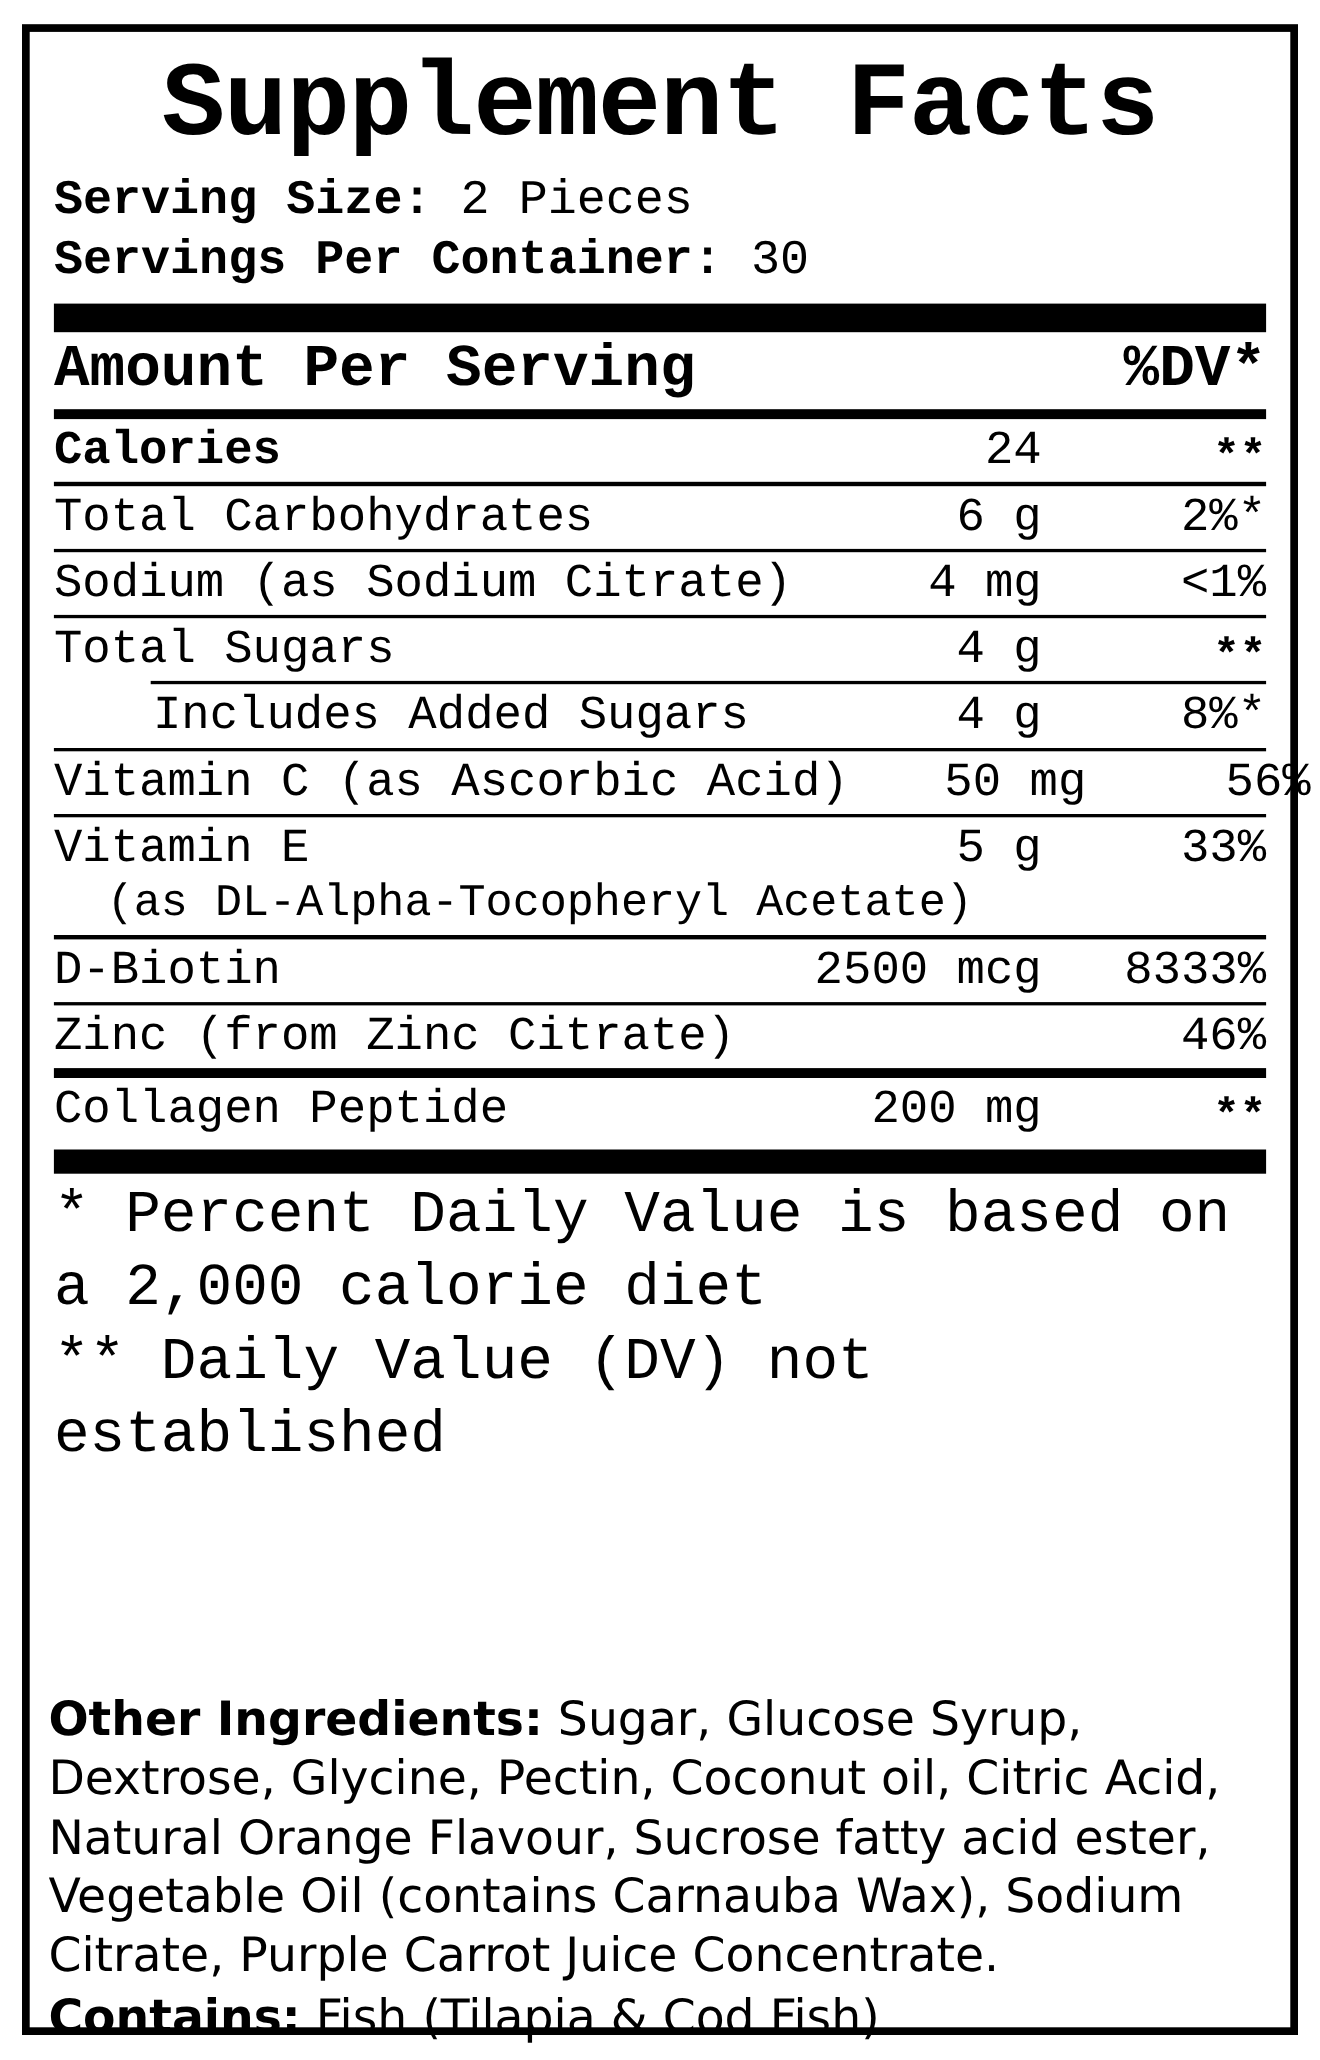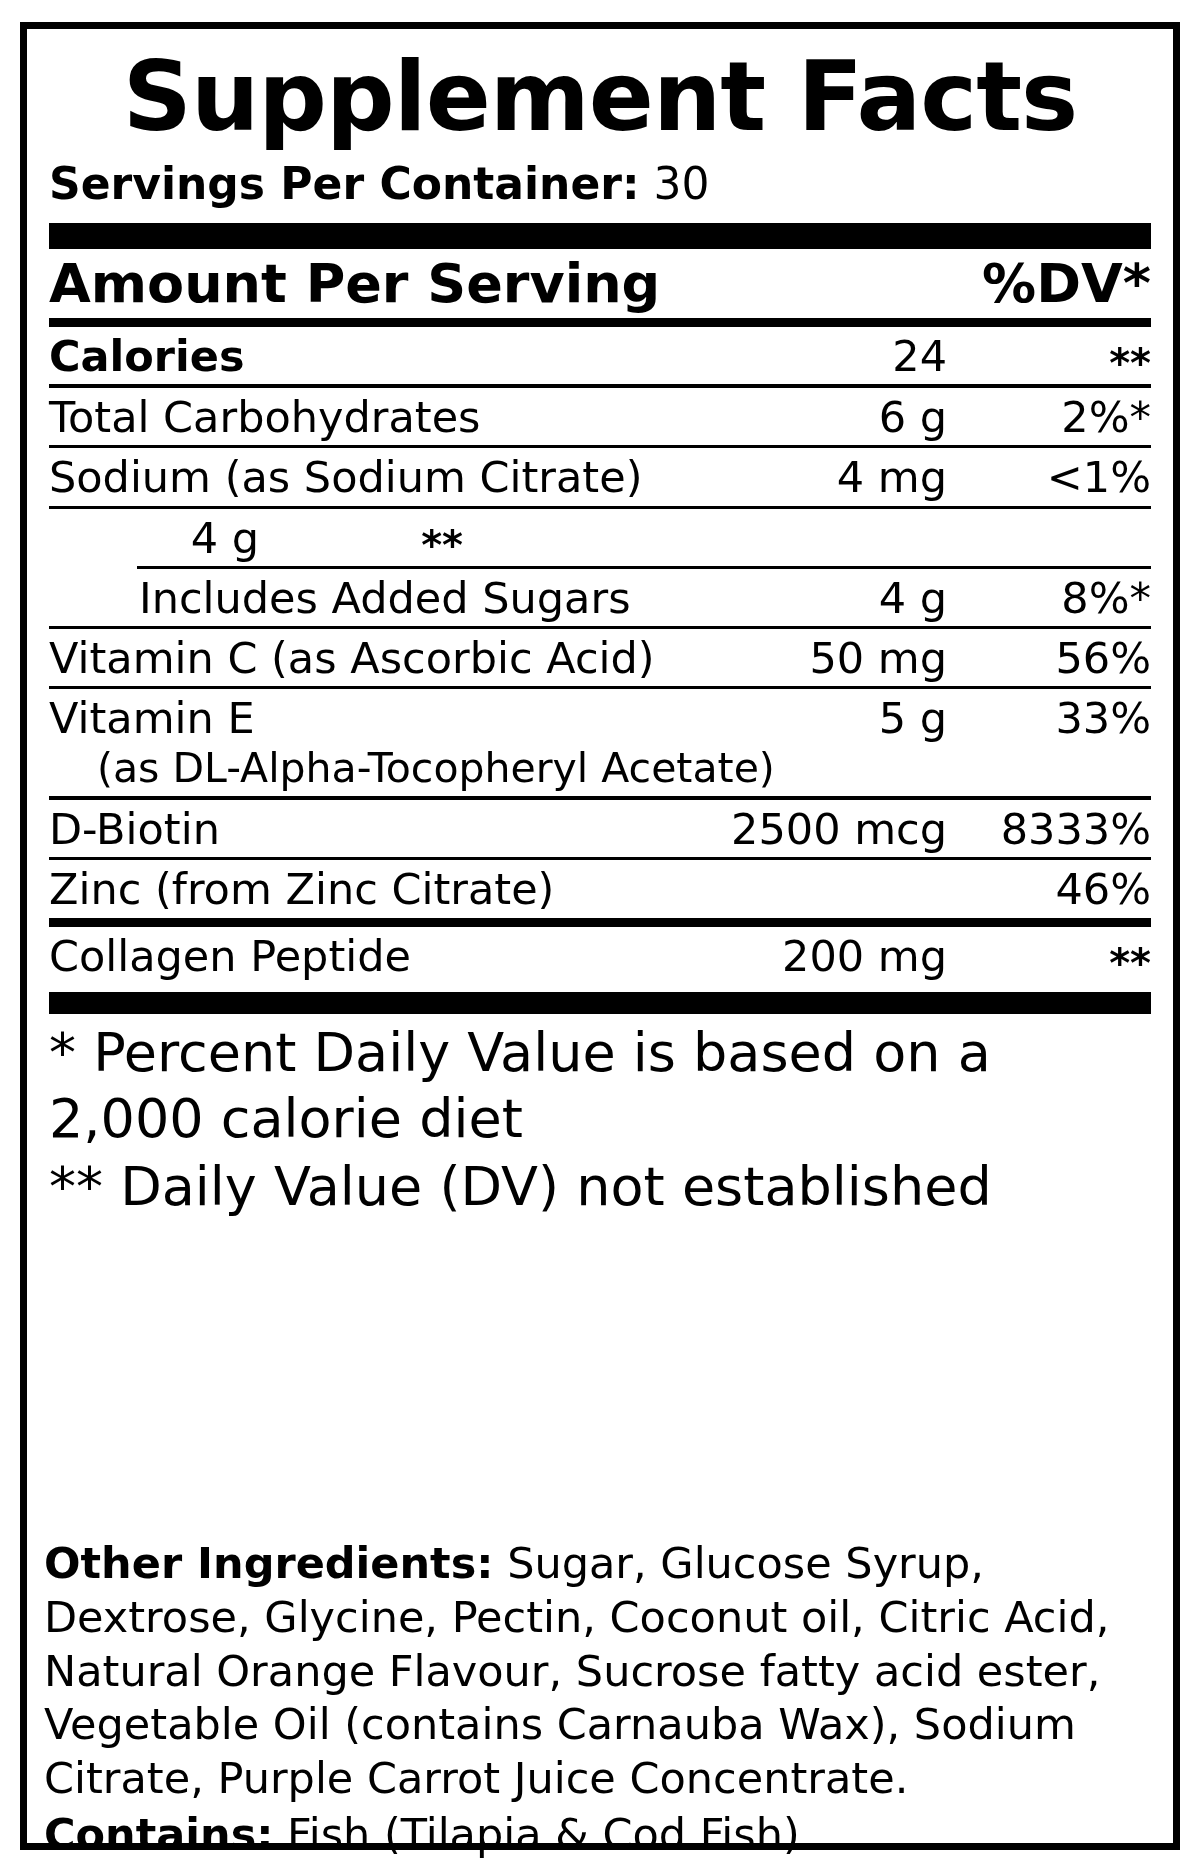--- a/index.html
+++ b/index.html
@@ -13,20 +13,21 @@
     font-family: "DejaVu Sans", sans-serif;
     color: #000000;
     overflow: hidden;
   }
   .page {
     position: relative;
     width: 1200px;
     height: 1873px;
     box-sizing: border-box;
     padding: 22px 20px;
+    font-family: Liberation Mono, monospace;
   }
   .panel {
     box-sizing: border-box;
     border: 7px solid #000;
     width: 1160px;
     height: 1828px;
     padding: 14px 22px 10px 22px;
     position: relative;
   }
 
@@ -142,20 +143,24 @@
 </style>
 </head>
 <body>
 
 <div class="page">
   <div class="panel">
 
     <div class="title">Supplement Facts</div>
 
     <div class="serving-line">
+      <b>Serving Size:</b>
+      <span class="val">2 Pieces</span>
+    </div>
+    <div class="serving-line">
       <b>Servings Per Container:</b>
       <span class="val">30</span>
     </div>
 
     <div class="rule-thick"></div>
 
     <div class="row head">
       <div class="name">Amount Per Serving</div>
       <div class="amount"></div>
       <div class="dv">%DV*</div>
@@ -178,20 +183,21 @@
     <div class="rule-hair"></div>
 
     <div class="row">
       <div class="name">Sodium (as Sodium Citrate)</div>
       <div class="amount">4 mg</div>
       <div class="dv">&lt;1%</div>
     </div>
     <div class="rule-hair"></div>
 
     <div class="row">
+      <div class="name">Total Sugars</div>
       <div class="amount">4 g</div>
       <div class="dv stars">**</div>
     </div>
     <div class="rule-indent"></div>
 
     <div class="row">
       <div class="name"><span class="sub-indent">Includes Added Sugars</span></div>
       <div class="amount">4 g</div>
       <div class="dv">8%*</div>
     </div>

